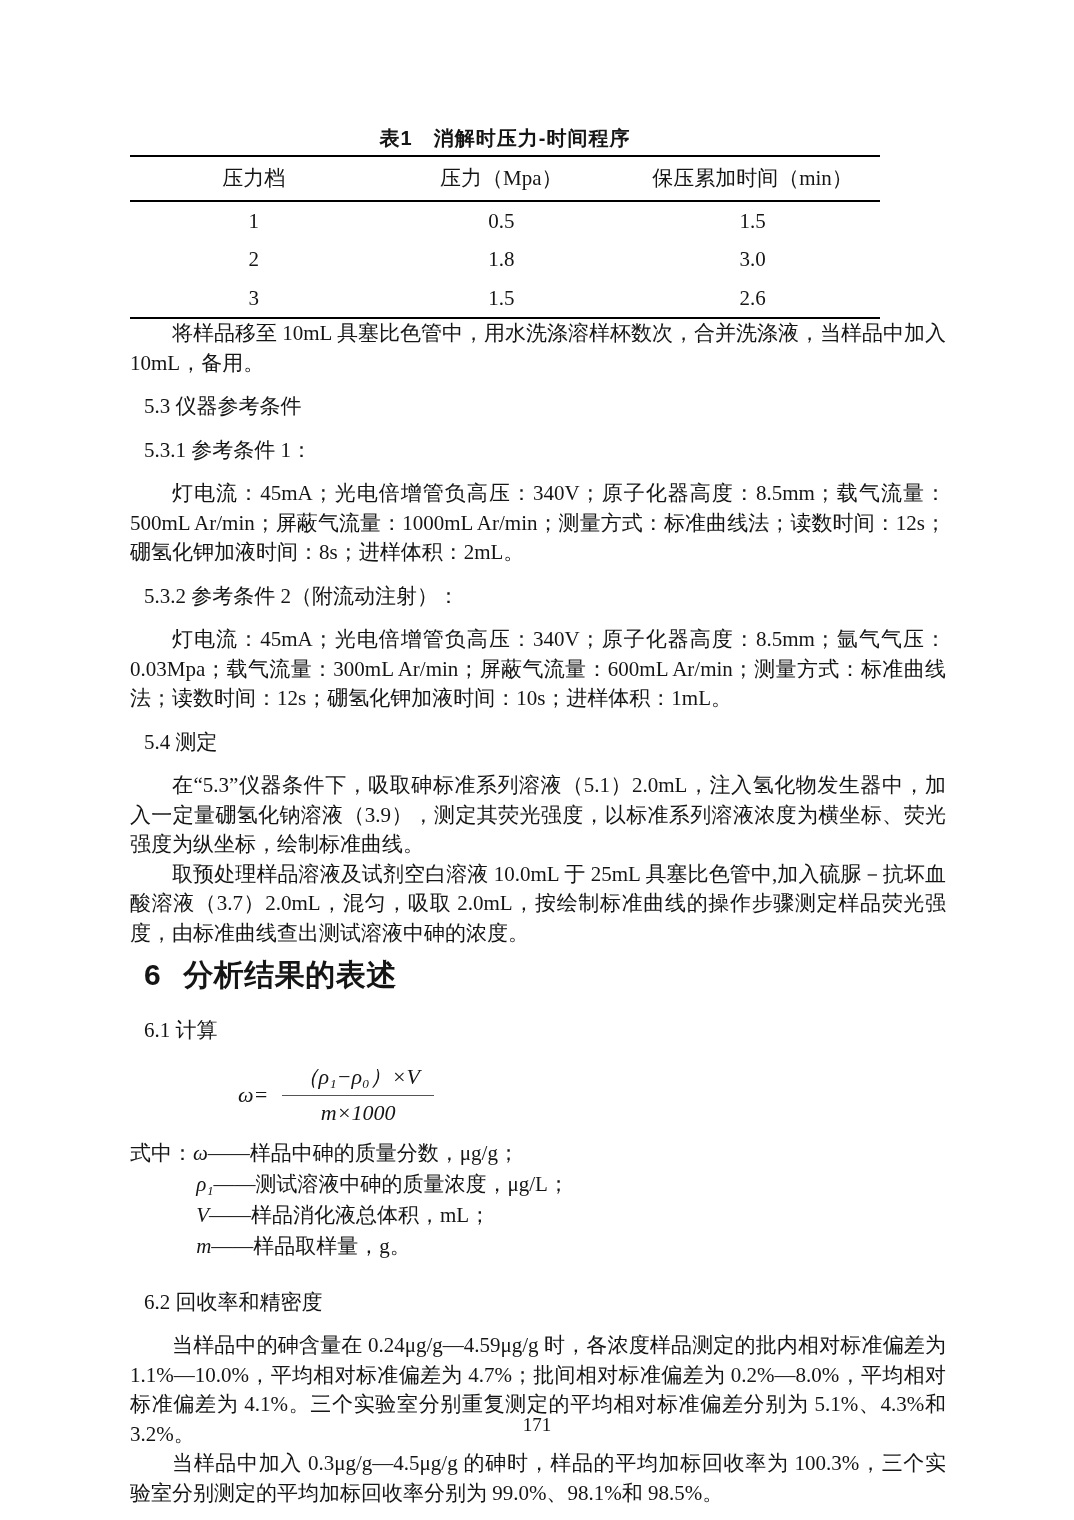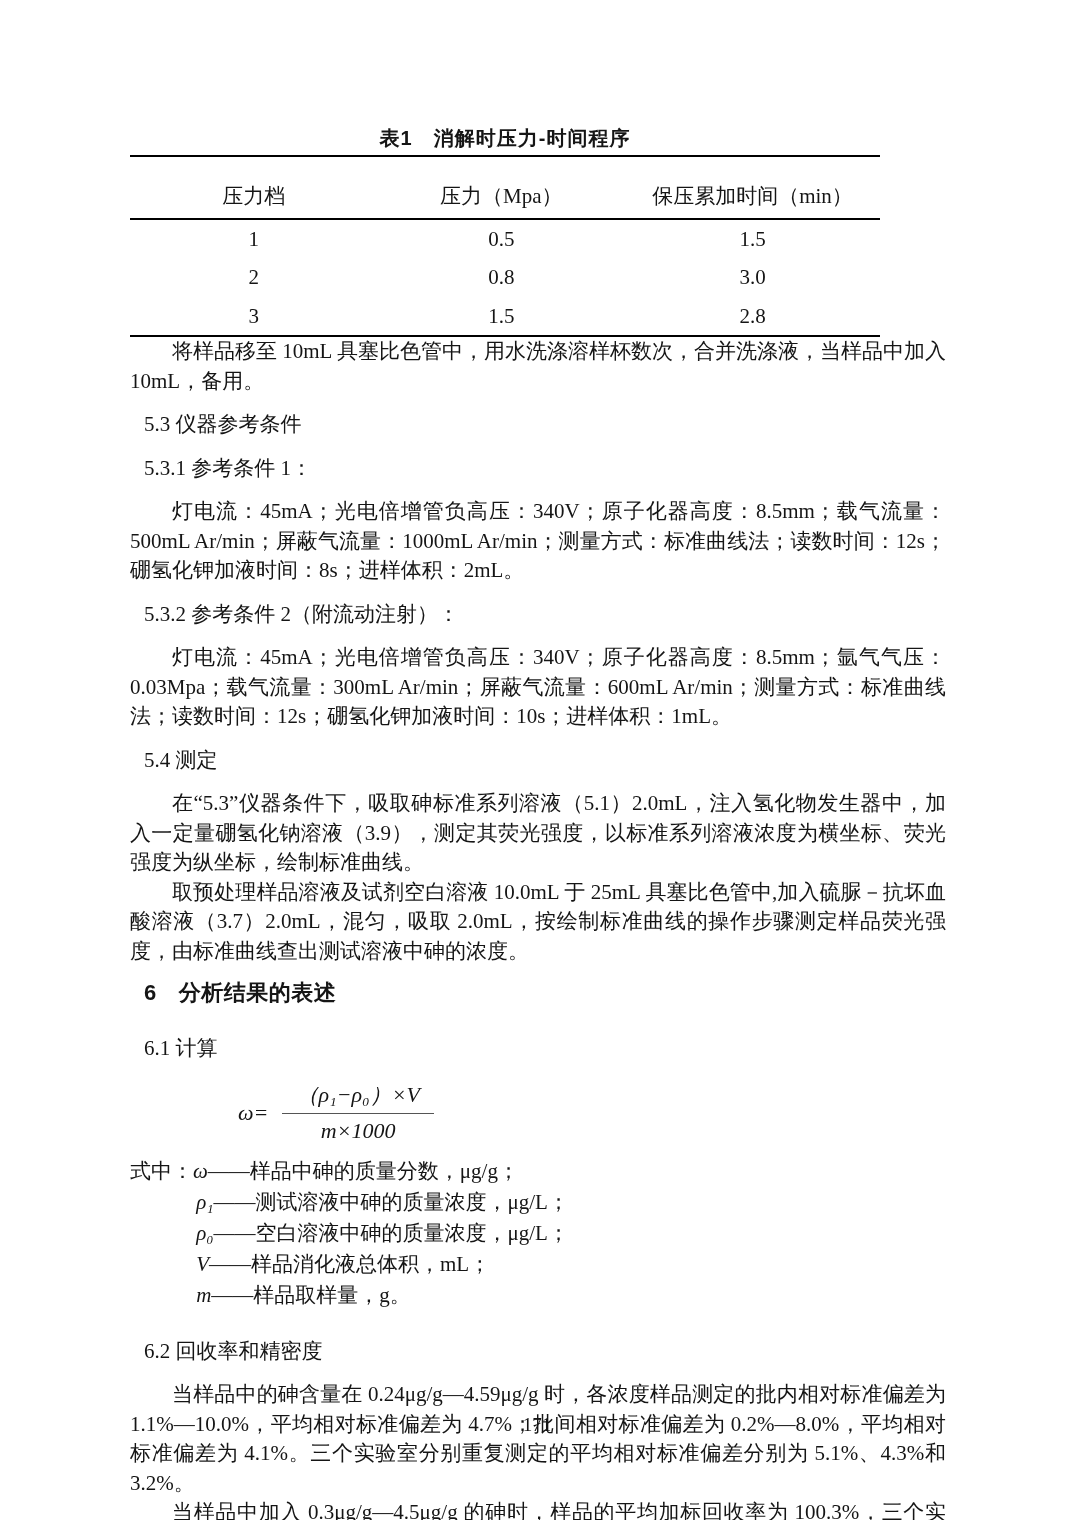--- a/index.html
+++ b/index.html
@@ -31,36 +31,36 @@
   }
   table.t1 {
     width: 750px;
     border-collapse: collapse;
     border-top: 2.5px solid #000;
     border-bottom: 2.5px solid #000;
   }
   table.t1 th {
     font-weight: normal;
     font-size: 21px;
-    padding: 25px 0 6px;
+    padding: 7px 0 6px;
     border-bottom: 2px solid #000;
     text-align: center;
   }
   table.t1 td {
     font-size: 21px;
     text-align: center;
     padding: 5px 0 4px;
   }
   
   .para { margin: 0; text-indent: 2em; }
   .head { margin: 14px; text-indent: 0; }
   .h-big {
     font-weight: 700;
     font-family: "Liberation Sans", "DejaVu Sans", sans-serif;
-    font-size: 22px;
+    font-size: 30px;
     line-height: 30px;
     margin-top: 12px;
     letter-spacing: 0.5px;
   }
   .h-big .num { margin-right: 22px; }
   .h-sub { margin-top: 26px; }
   
   .formula {
     display: flex;
     align-items: center;
@@ -102,27 +102,27 @@
         </tr>
       </thead>
       <tbody>
         <tr>
           <td>1</td>
           <td>0.5</td>
           <td>1.5</td>
         </tr>
         <tr>
           <td>2</td>
-          <td>0.8</td>
+          <td>1.8</td>
           <td>3.0</td>
         </tr>
         <tr>
           <td>3</td>
           <td>1.5</td>
-          <td>2.8</td>
+          <td>2.6</td>
         </tr>
       </tbody>
     </table>
   </div>
 
   <p class="para">将样品移至 10mL 具塞比色管中，用水洗涤溶样杯数次，合并洗涤液，当样品中加入 10mL，备用。</p>
 
   <p class="head">5.3  仪器参考条件</p>
   <p class="head">5.3.1 参考条件 1：</p>
   <p class="para">灯电流：45mA；光电倍增管负高压：340V；原子化器高度：8.5mm；载气流量：500mL Ar/min；屏蔽气流量：1000mL Ar/min；测量方式：标准曲线法；读数时间：12s；硼氢化钾加液时间：8s；进样体积：2mL。</p>
@@ -142,21 +142,20 @@
     <span class="lhs">ω=</span>
     <span class="frac">
       <span class="num-row">（ρ₁−ρ₀）×V</span>
       <span class="den-row">m×1000</span>
     </span>
   </div>
 
   <div class="vars">
     <div class="vline"><span>式中：</span><span class="vname">ω</span><span>——样品中砷的质量分数，μg/g；</span></div>
     <div class="vline cont"><span class="vname">ρ₁</span><span>——测试溶液中砷的质量浓度，μg/L；</span></div>
-    <div class="vline cont"><span class="vname">ρ₀</span><span>——空白溶液中砷的质量浓度，μg/L；</span></div>
     <div class="vline cont"><span class="vname">V</span><span>——样品消化液总体积，mL；</span></div>
     <div class="vline cont"><span class="vname">m</span><span>——样品取样量，g。</span></div>
   </div>
 
   <p class="head h-sub">6.2  回收率和精密度</p>
   <p class="para">当样品中的砷含量在 0.24μg/g—4.59μg/g 时，各浓度样品测定的批内相对标准偏差为 1.1%—10.0%，平均相对标准偏差为 4.7%；批间相对标准偏差为 0.2%—8.0%，平均相对标准偏差为 4.1%。三个实验室分别重复测定的平均相对标准偏差分别为 5.1%、4.3%和 3.2%。</p>
   <p class="para">当样品中加入 0.3μg/g—4.5μg/g 的砷时，样品的平均加标回收率为 100.3%，三个实验室分别测定的平均加标回收率分别为 99.0%、98.1%和 98.5%。</p>
 
 </div>
 

